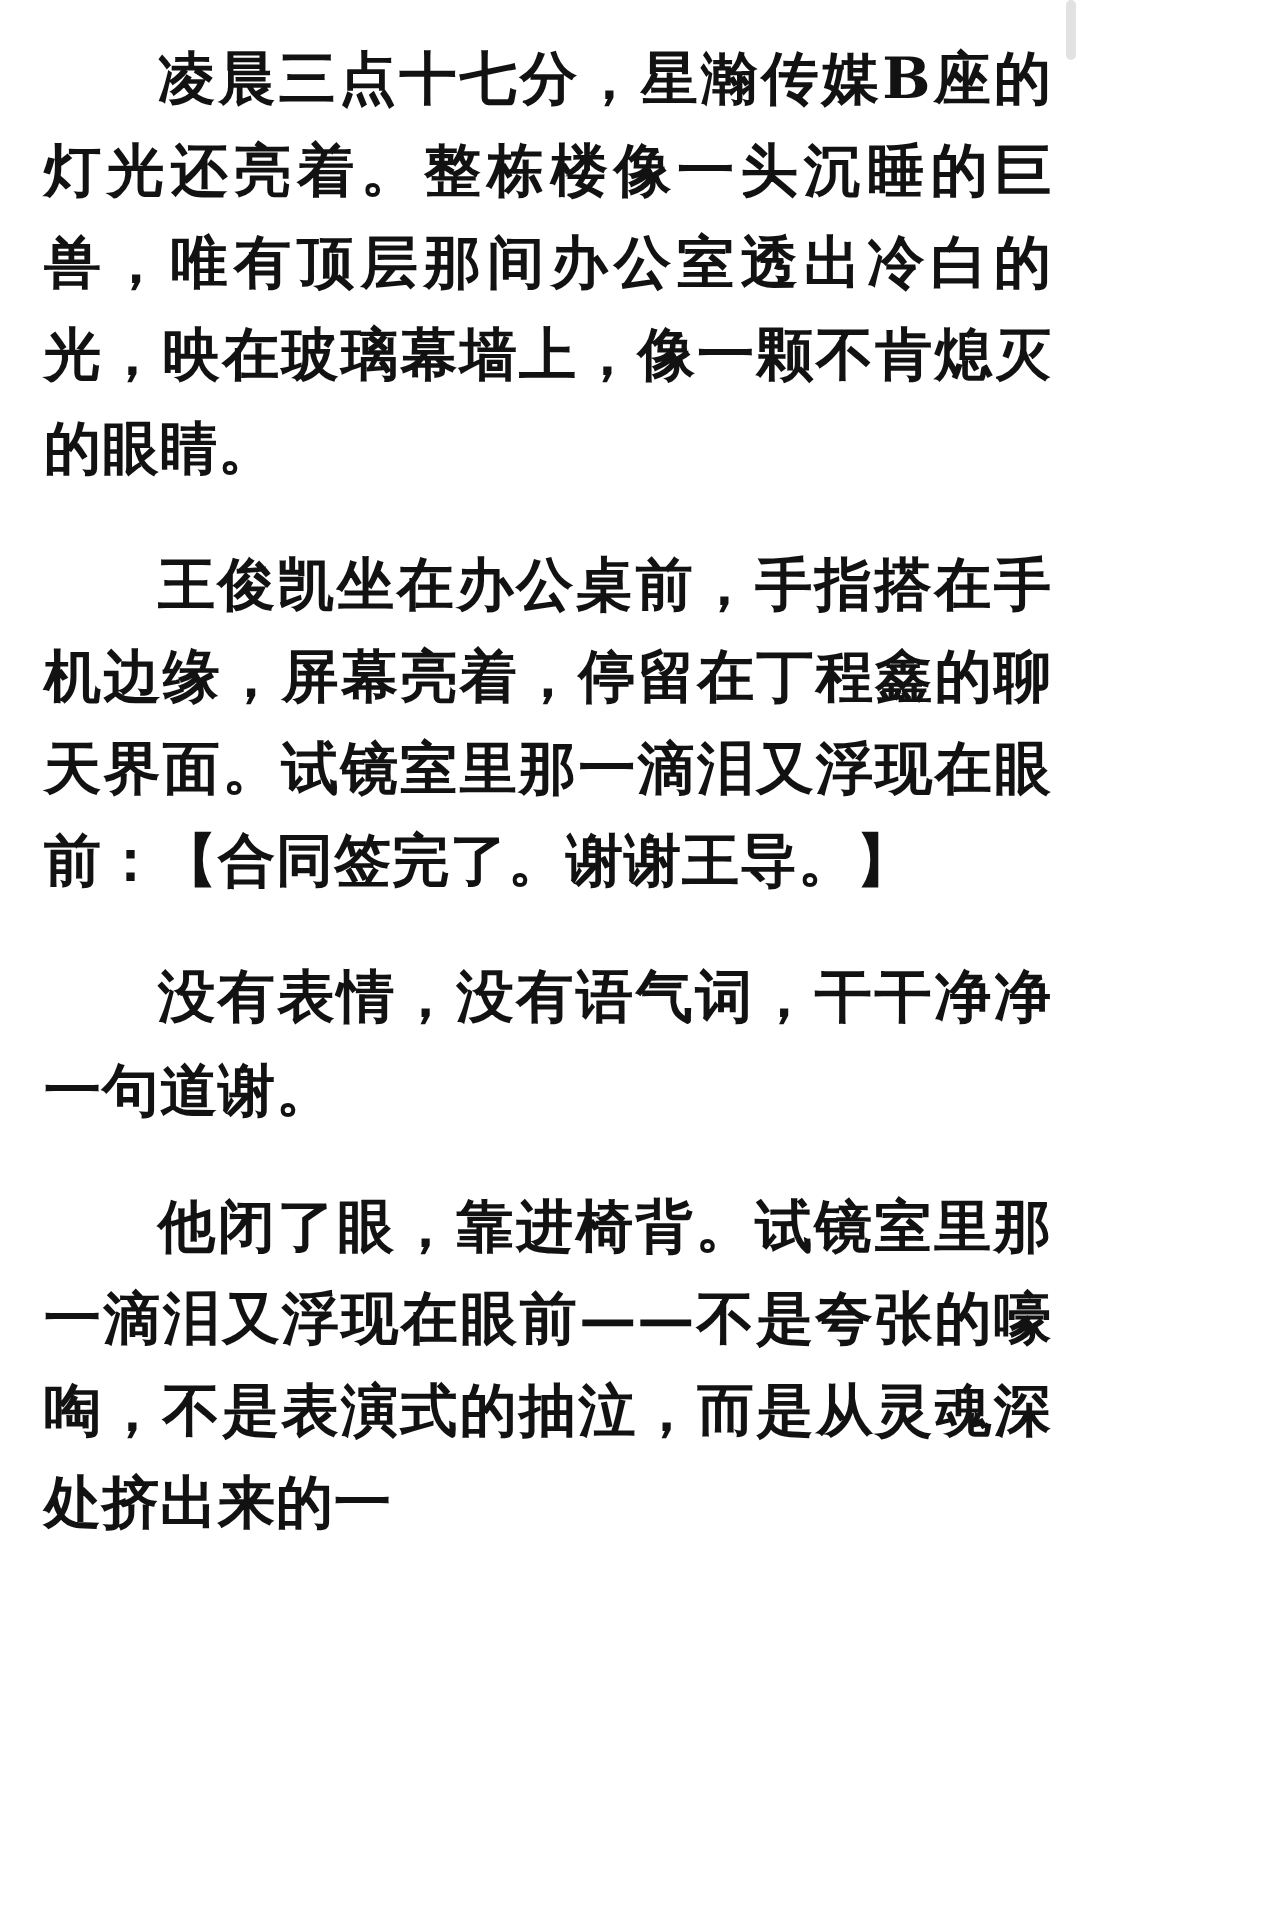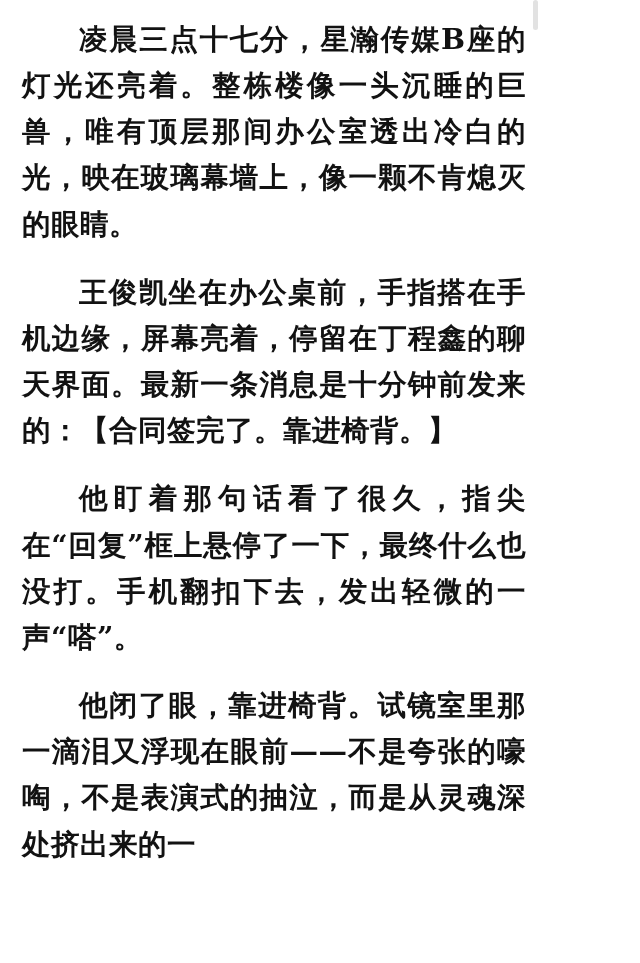--- a/index.html
+++ b/index.html
@@ -53,18 +53,18 @@
 </style>
 </head>
 <body>
 
 <div id="page">
 
   <div class="scroll-indicator"></div>
 
   <div class="article">
     <p class="para">凌晨三点十七分，星瀚传媒B座的灯光还亮着。整栋楼像一头沉睡的巨兽，唯有顶层那间办公室透出冷白的光，映在玻璃幕墙上，像一颗不肯熄灭的眼睛。</p>
-    <p class="para">王俊凯坐在办公桌前，手指搭在手机边缘，屏幕亮着，停留在丁程鑫的聊天界面。最新一条消息是十分钟前发来的：【合同签完了。靠进椅背。】</p>
-    <p class="para">他盯着那句话看了很久，指尖在“回复”框上悬停了一下，最终什么也没打。手机翻扣下去，发出轻微的一声“嗒”。</p>
+    <p class="para">王俊凯坐在办公桌前，手指搭在手机边缘，屏幕亮着，停留在丁程鑫的聊天界面。试镜室里那一滴泪又浮现在眼前：【合同签完了。谢谢王导。】</p>
+    <p class="para">没有表情，没有语气词，干干净净一句道谢。</p>
     <p class="para">他闭了眼，靠进椅背。试镜室里那一滴泪又浮现在眼前——不是夸张的嚎啕，不是表演式的抽泣，而是从灵魂深处挤出来的一</p>
   </div>
 
 </div>
 
 </body></html>

